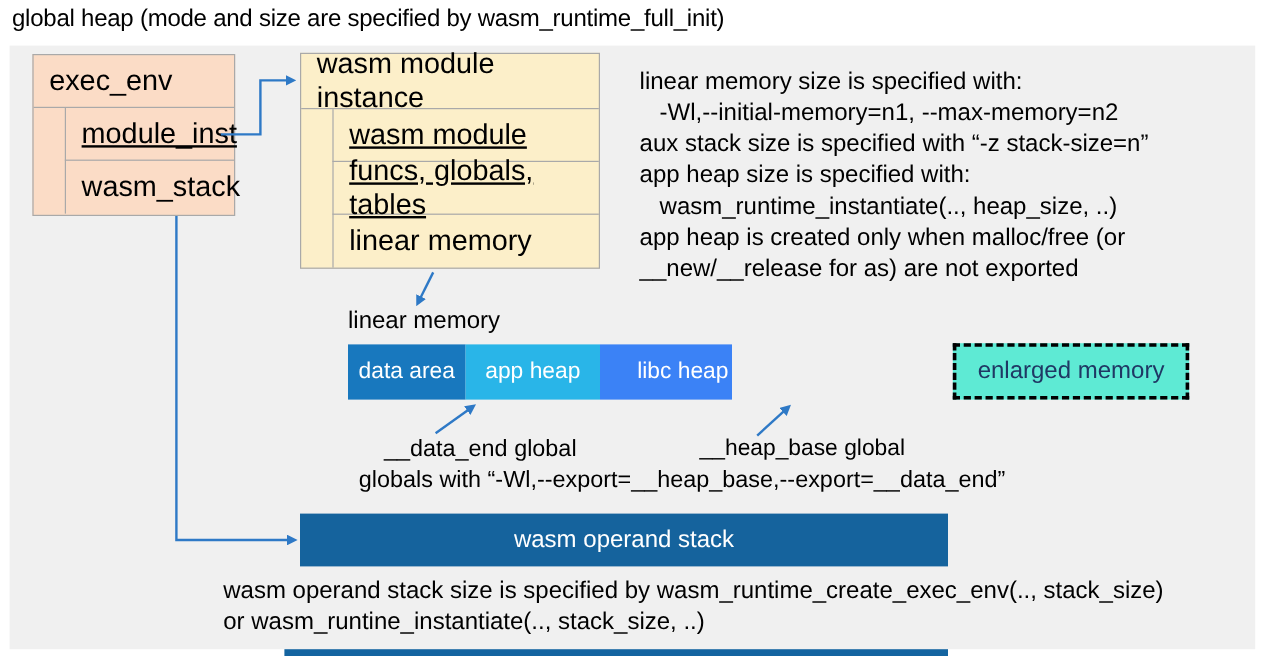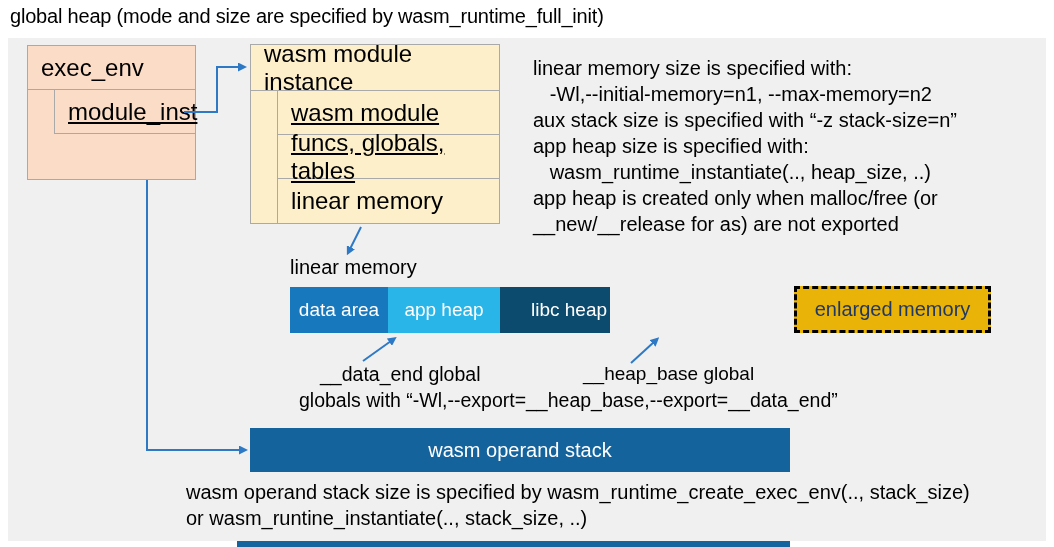--- a/index.html
+++ b/index.html
@@ -28,23 +28,23 @@
   #notes-right{left:533px;top:55px;font-size:20px;line-height:26px;}
   .note-line{white-space:pre;}
 
   
   #linear-memory-label{left:290px;top:256px;font-size:20px;}
   #linear-memory-bar{left:290px;top:287px;height:46px;display:flex;}
   .seg{display:flex;align-items:center;justify-content:center;color:#fff;font-size:19px;height:46px;box-sizing:border-box;}
   .seg-data{width:98px;background:#1878BE;}
   .seg-aux{width:165px;background:#6C6C00;}
   .seg-app{width:112px;background:#29B5E8;}
-  .seg-libc{width:110px;background:#0c4a6e;padding-left:28px;}
+  .seg-libc{width:110px;background:#3b82f6;padding-left:28px;}
   #enlarged-memory-box{left:794px;top:286px;width:197px;height:47px;box-sizing:border-box;
-    border:3px dashed #000;background:#eab308;color:#1F3864;
+    border:3px dashed #000;background:#5eead4;color:#1F3864;
     display:flex;align-items:center;justify-content:center;font-size:20px;}
 
   
   #data-end-label{left:320px;top:363px;font-size:19.5px;}
   #heap-base-label{left:583px;top:363px;font-size:19px;}
   #exported-note{left:299px;top:389px;font-size:19.5px;}
 
   
   #operand-stack-bar{left:250px;top:428px;width:540px;height:44px;background:#15639D;color:#fff;
     display:flex;align-items:center;justify-content:center;font-size:20px;}
@@ -60,20 +60,21 @@
 <div id="stage">
 
   <div class="abs" id="title">global heap (mode and size are specified by wasm_runtime_full_init)</div>
 
   <div class="abs" id="diagram-bg"></div>
 
   <div class="abs tree-box" id="exec-env-box">
     <div class="tree-header">exec_env</div>
     <div class="tree-rows">
       <div class="tree-row sep">module_inst</div>
+      <div class="tree-row">wasm_stack</div>
     </div>
   </div>
 
   <div class="abs tree-box" id="module-instance-box">
     <div class="tree-header">wasm module instance</div>
     <div class="tree-rows">
       <div class="tree-row sep">wasm module</div>
       <div class="tree-row sep">funcs, globals, tables</div>
       <div class="tree-row">linear memory</div>
     </div>

